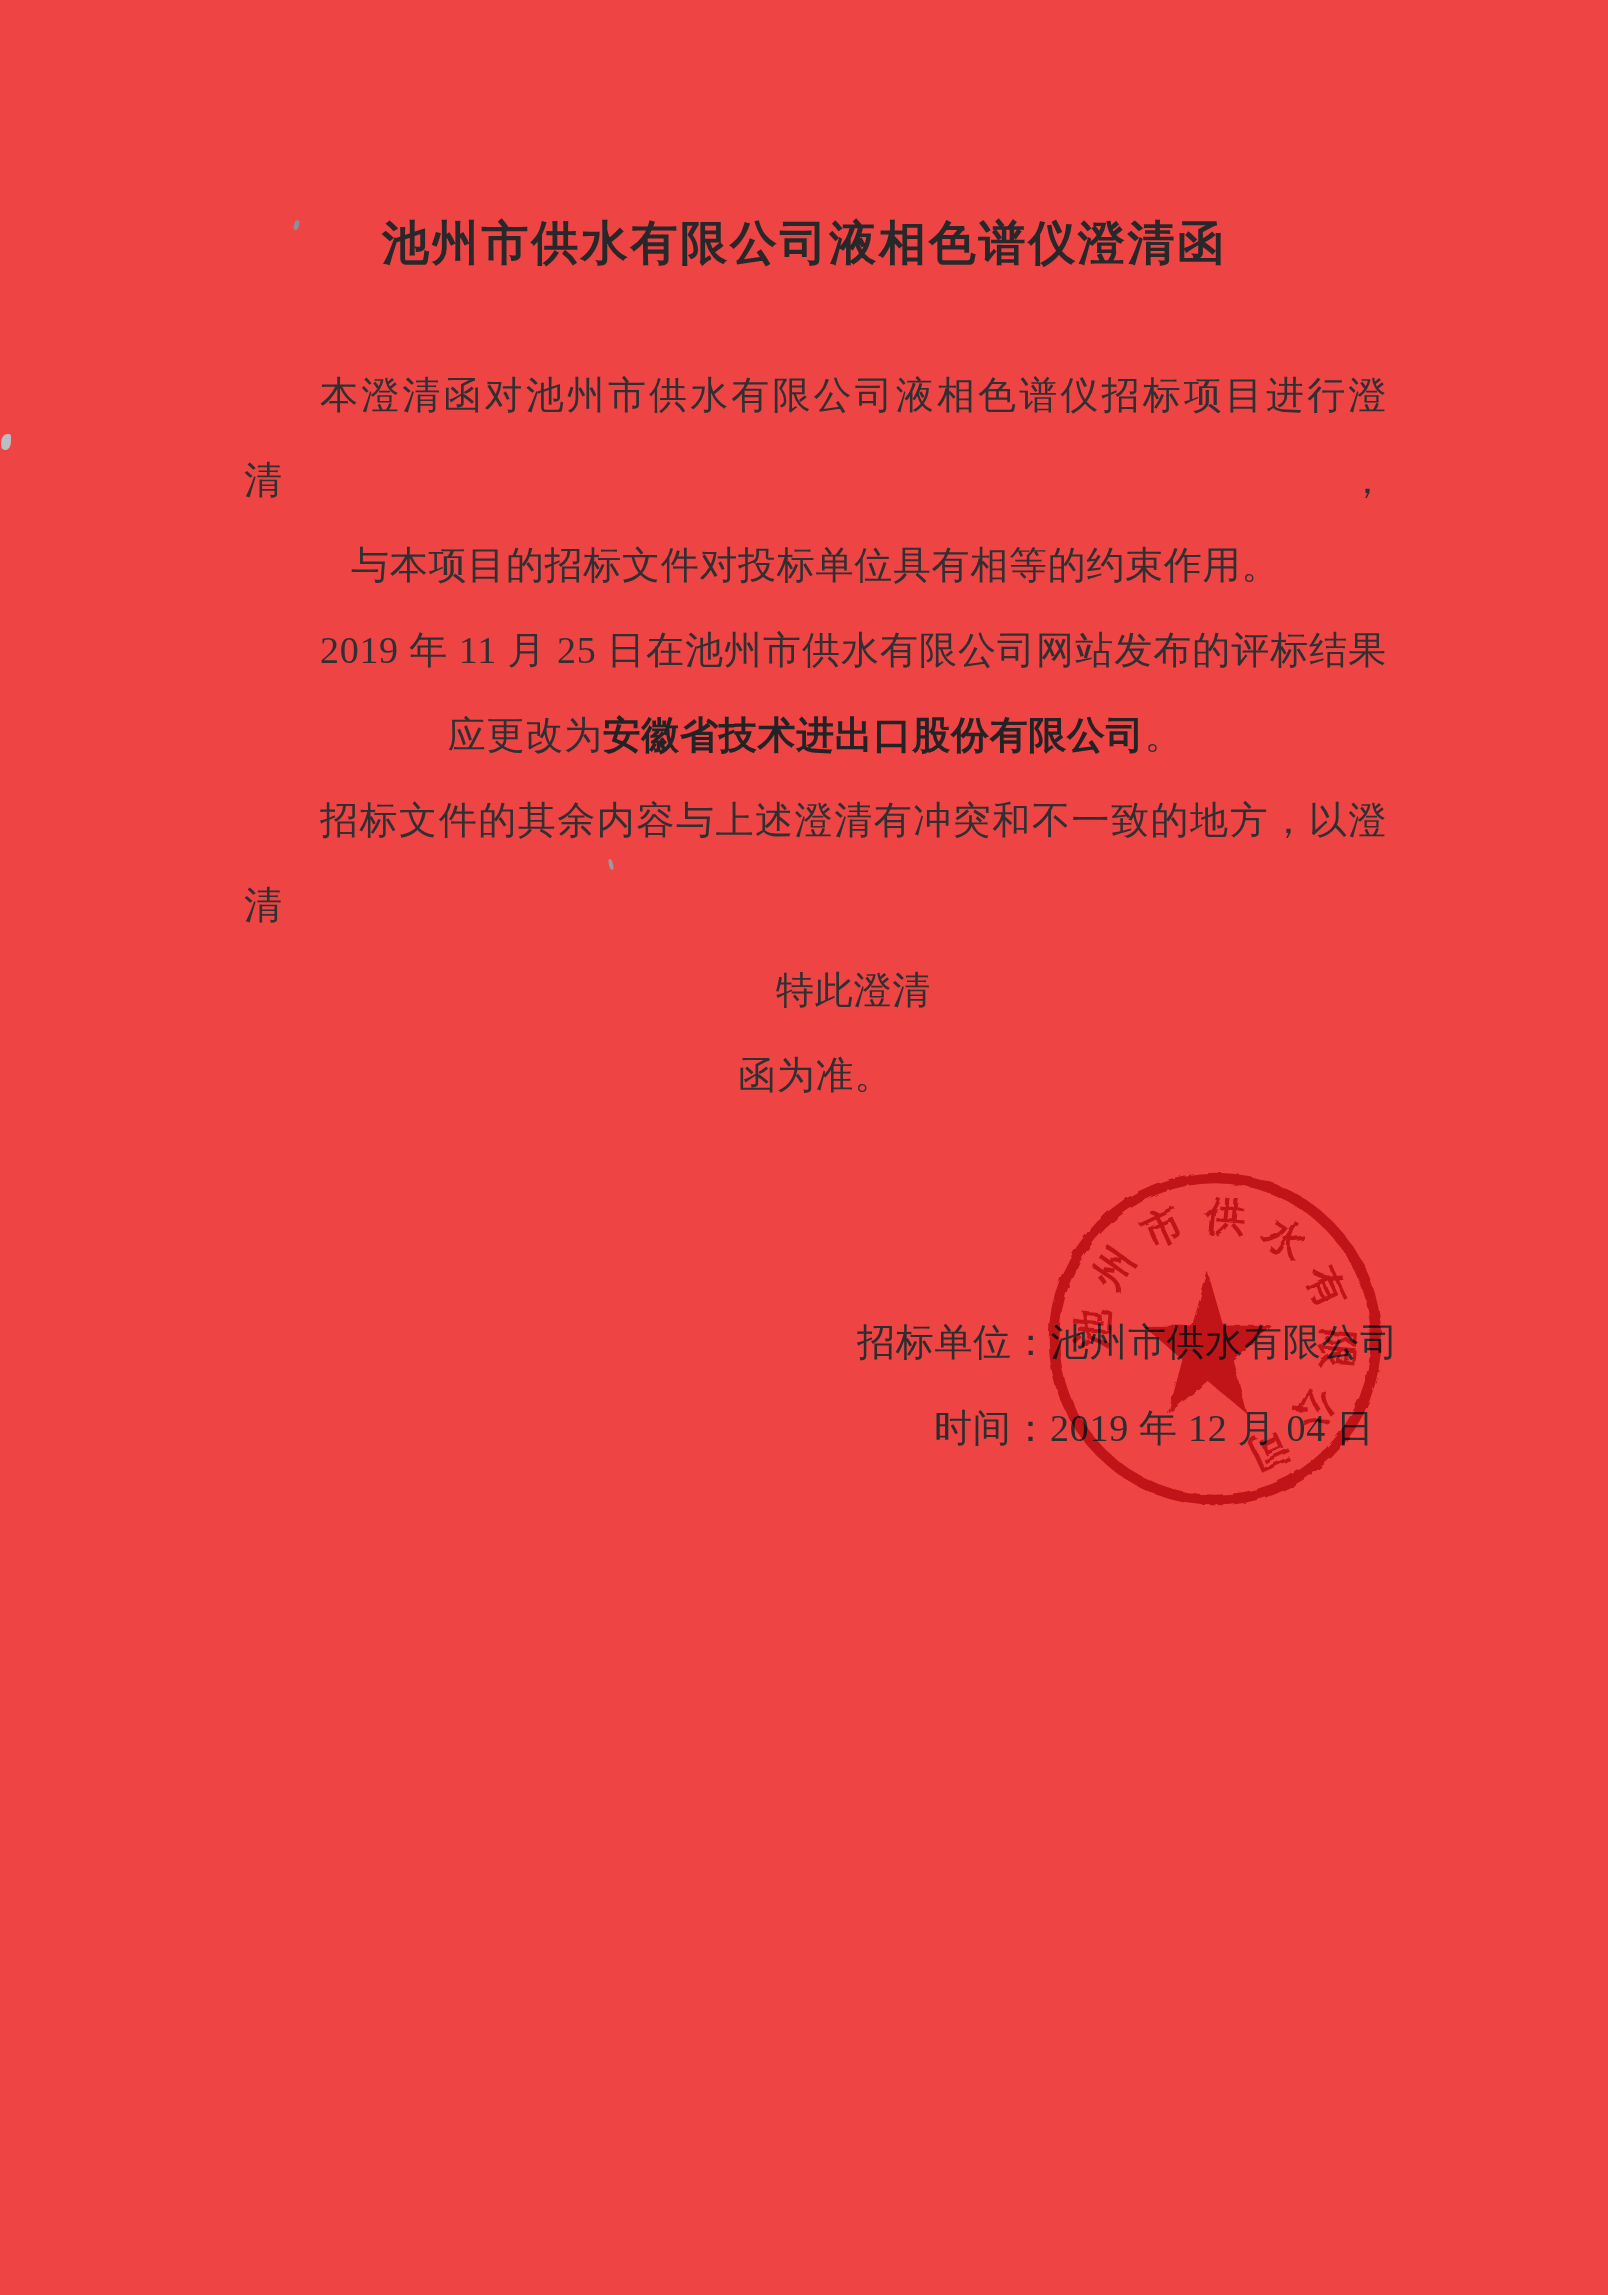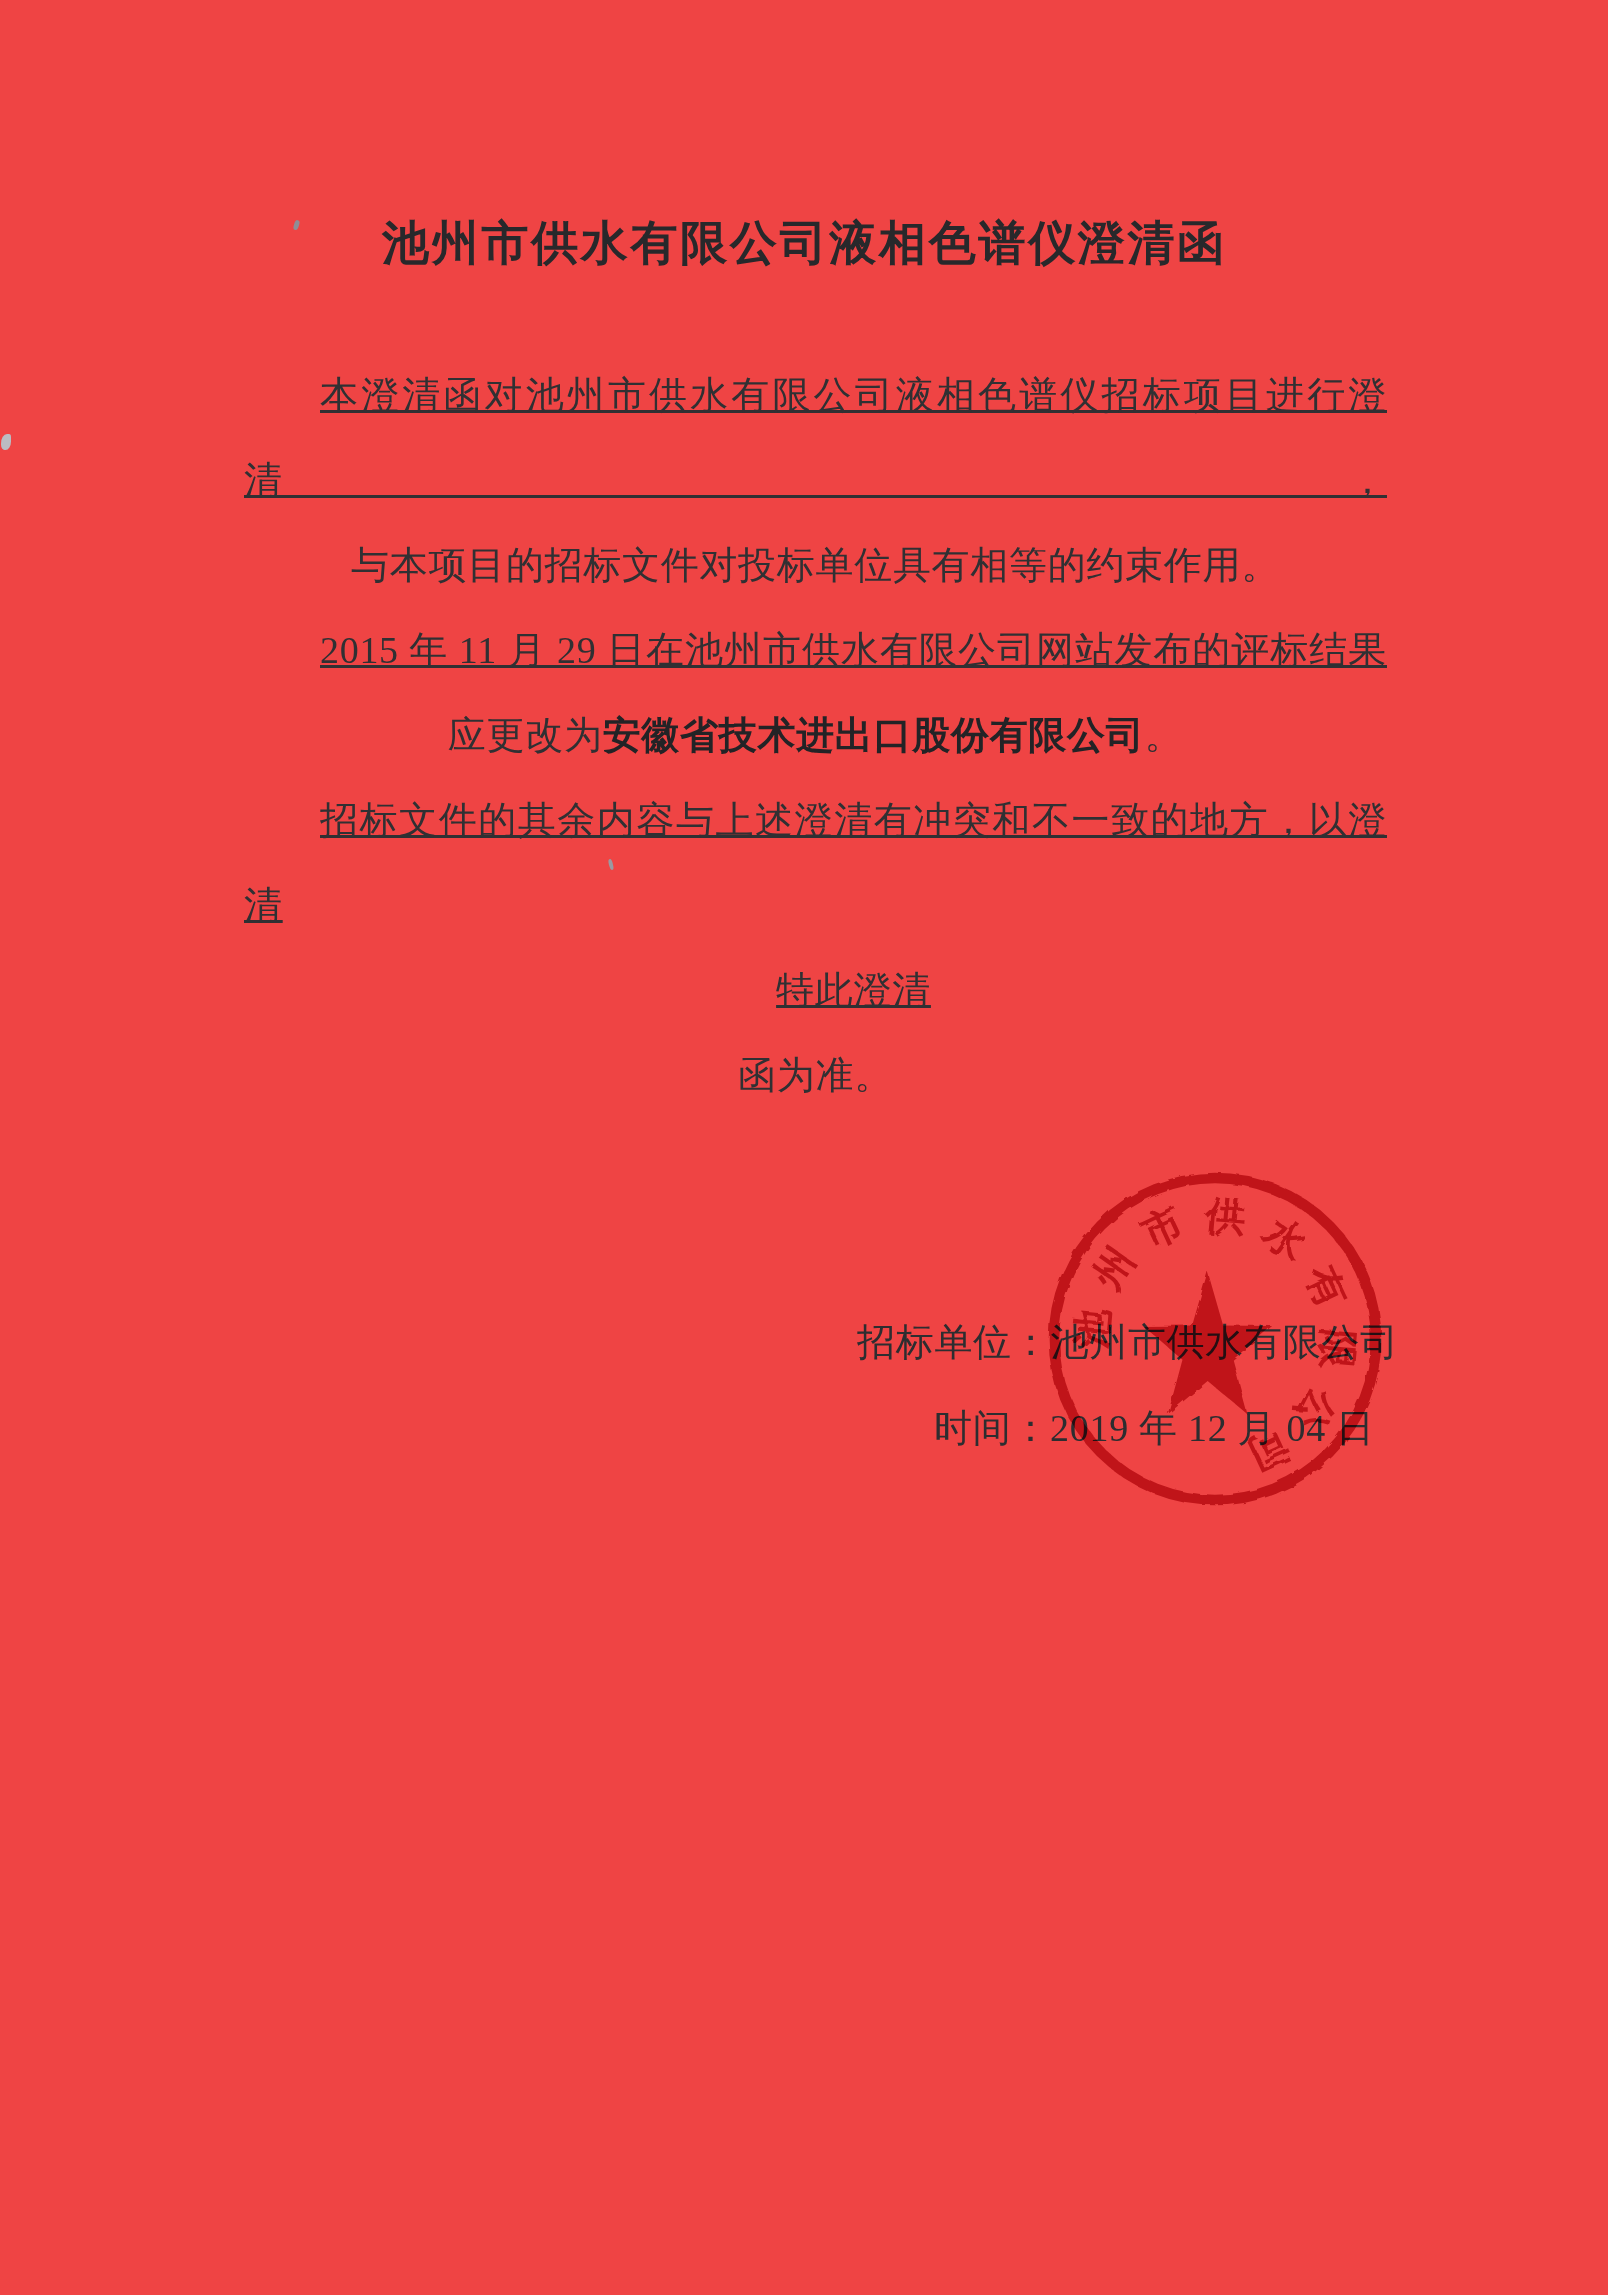--- a/index.html
+++ b/index.html
@@ -24,21 +24,21 @@
   .body-text{
     position:absolute;
     left:244px;top:353px;width:1143px;
     font-size:38px;
     line-height:85px;
     letter-spacing:0.7px;
     color:#303033;
   }
   .bline{margin:0;text-align:center;}
   .bline.fill{text-align:justify;text-align-last:justify;}
-  .bline.indent{text-indent:76px;text-decoration:underline;}
+  .bline.indent{text-indent:76px;}
   .bline strong{
     font-weight:700;
     font-family:"Liberation Sans","DejaVu Sans",sans-serif;
     color:#232326;
   }
   .sig-line{
     position:absolute;
     font-size:38px;
     letter-spacing:0.7px;
     white-space:nowrap;
@@ -65,21 +65,21 @@
 </head>
 <body>
 
 <div class="page">
 
   <h1 class="title">池州市供水有限公司液相色谱仪澄清函</h1>
 
   <div class="body-text">
     <p class="bline indent fill"><span>本澄清函对池州市供水有限公司液相色谱仪招标项目进行澄清，</span></p>
     <p class="bline"><span>与本项目的招标文件对投标单位具有相等的约束作用。</span></p>
-    <p class="bline indent fill"><span>2015 年 11 月 29 日在池州市供水有限公司网站发布的评标结果</span></p>
+    <p class="bline indent fill"><span>2019 年 11 月 25 日在池州市供水有限公司网站发布的评标结果</span></p>
     <p class="bline"><span>应更改为</span><strong>安徽省技术进出口股份有限公司</strong><span>。</span></p>
     <p class="bline indent fill"><span>招标文件的其余内容与上述澄清有冲突和不一致的地方，以澄清</span></p>
     <p class="bline indent"><span>特此澄清</span></p>
     <p class="bline"><span>函为准。</span></p>
   </div>
 
   <div class="sig-line" id="sig1">招标单位：池州市供水有限公司</div>
   <div class="sig-line" id="sig2">时间：2019 年 12 月 04 日</div>
 
   <svg class="stamp" viewBox="0 0 500 500" xmlns="http://www.w3.org/2000/svg">

